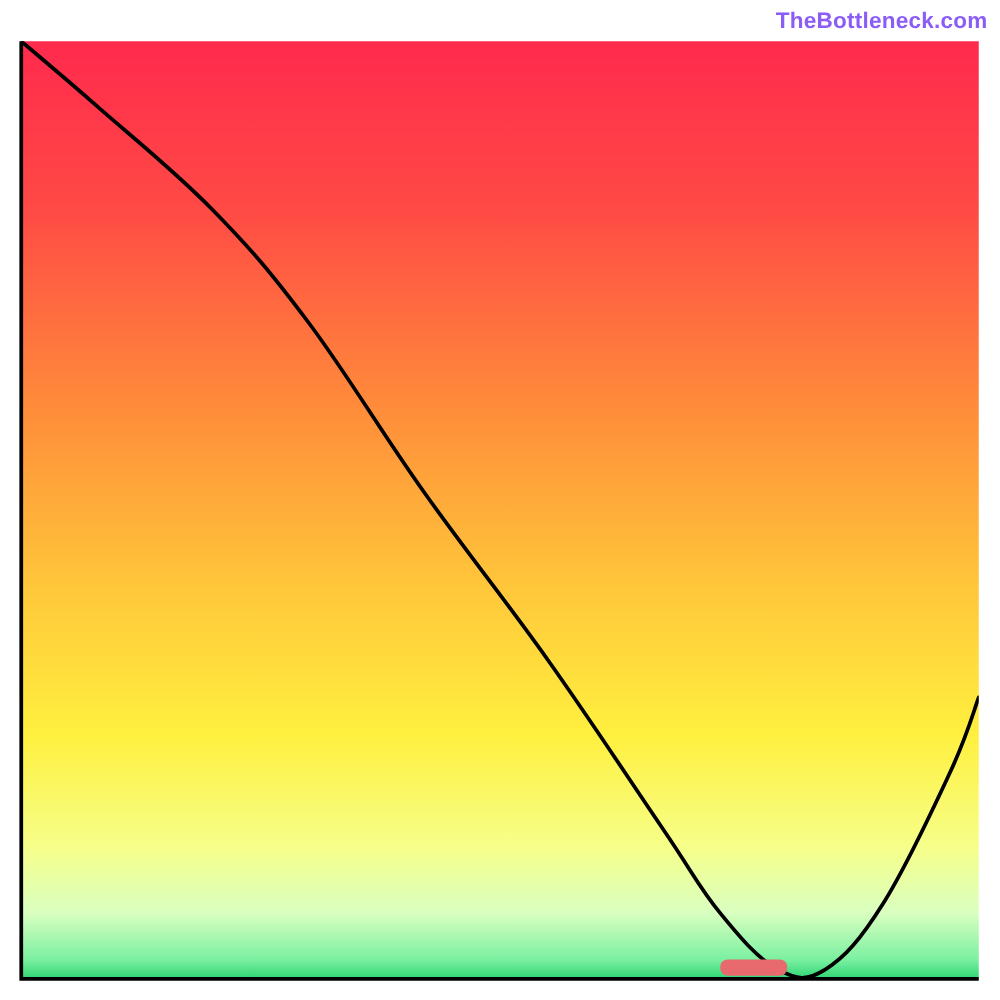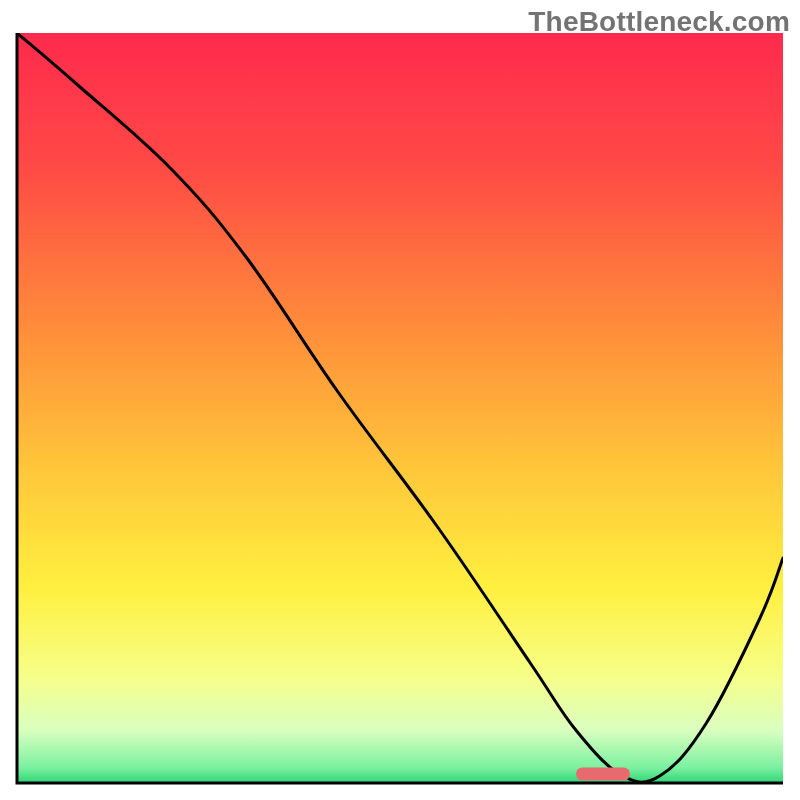--- a/index.html
+++ b/index.html
@@ -8,23 +8,23 @@
     width: 800px;
     height: 800px;
     overflow: hidden;
     background: #ffffff;
     font-family: Arial, Helvetica, sans-serif;
   }
   .watermark {
     position: absolute;
     top: 6px;
     right: 10px;
-    font-size: 28px;
+    font-size: 18px;
     font-weight: 600;
-    color: #737373;
+    color: #8b5cf6;
     letter-spacing: 0.2px;
     z-index: 10;
   }
   .plot-wrap {
     position: absolute;
     left: 0;
     top: 0;
     width: 800px;
     height: 800px;
   }

